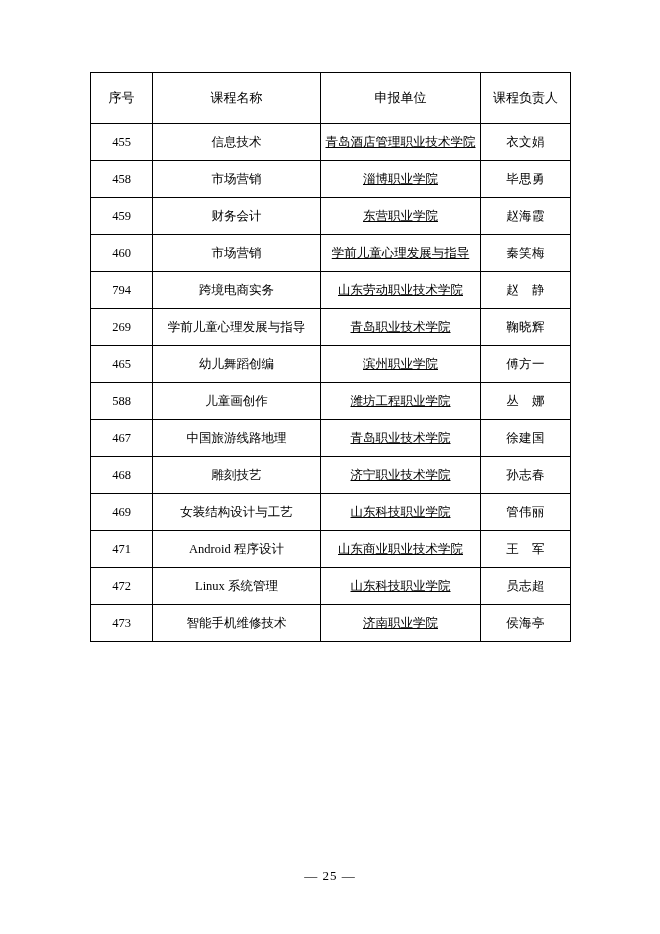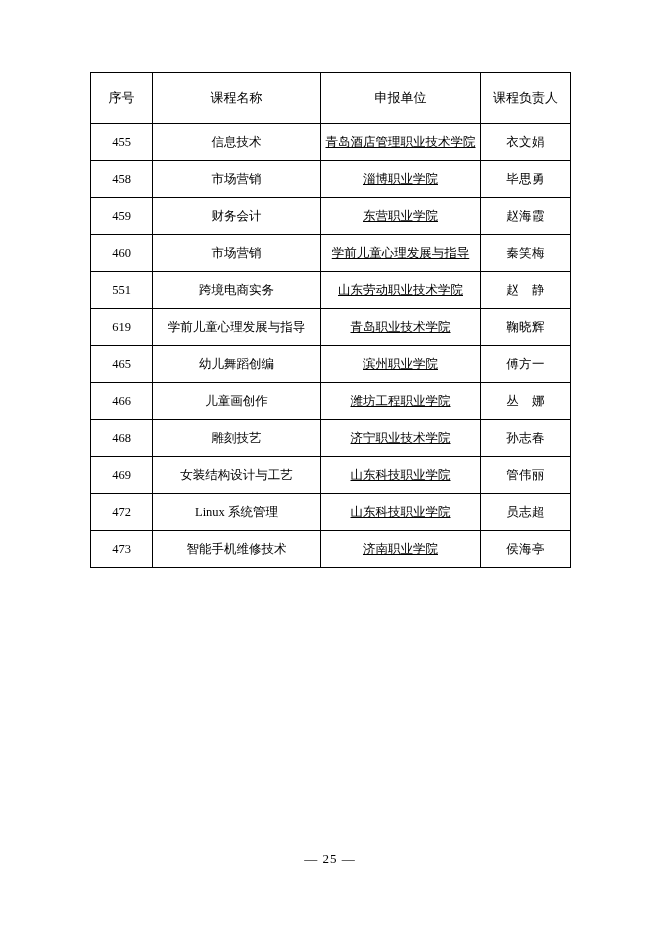--- a/index.html
+++ b/index.html
@@ -64,21 +64,21 @@
     padding-right: 3px;
     text-decoration: underline;
   }
   .cell-head {
     letter-spacing: 0.3px;
   }
   .page-number {
     position: absolute;
     left: 0;
     right: 0;
-    bottom: 67px;
+    bottom: 50px;
     text-align: center;
     font-size: 13px;
     font-family: "Liberation Serif", "DejaVu Serif", serif;
     letter-spacing: 1px;
   }
 </style>
 </head>
 <body>
 
 <div class="page">
@@ -117,54 +117,66 @@
         <td class="cell-unit">东营职业学院</td>
         <td class="cell-head">赵海霞</td>
       </tr>
       <tr>
         <td class="cell-no">460</td>
         <td class="cell-name">市场营销</td>
         <td class="cell-unit">学前儿童心理发展与指导</td>
         <td class="cell-head">秦笑梅</td>
       </tr>
       <tr>
-        <td class="cell-no">551</td>
+        <td class="cell-no">794</td>
         <td class="cell-name">跨境电商实务</td>
         <td class="cell-unit">山东劳动职业技术学院</td>
         <td class="cell-head">赵　静</td>
       </tr>
       <tr>
-        <td class="cell-no">619</td>
+        <td class="cell-no">269</td>
         <td class="cell-name">学前儿童心理发展与指导</td>
         <td class="cell-unit">青岛职业技术学院</td>
         <td class="cell-head">鞠晓辉</td>
       </tr>
       <tr>
         <td class="cell-no">465</td>
         <td class="cell-name">幼儿舞蹈创编</td>
         <td class="cell-unit">滨州职业学院</td>
         <td class="cell-head">傅方一</td>
       </tr>
       <tr>
-        <td class="cell-no">466</td>
+        <td class="cell-no">588</td>
         <td class="cell-name">儿童画创作</td>
         <td class="cell-unit">潍坊工程职业学院</td>
         <td class="cell-head">丛　娜</td>
+      </tr>
+      <tr>
+        <td class="cell-no">467</td>
+        <td class="cell-name">中国旅游线路地理</td>
+        <td class="cell-unit">青岛职业技术学院</td>
+        <td class="cell-head">徐建国</td>
       </tr>
       <tr>
         <td class="cell-no">468</td>
         <td class="cell-name">雕刻技艺</td>
         <td class="cell-unit">济宁职业技术学院</td>
         <td class="cell-head">孙志春</td>
       </tr>
       <tr>
         <td class="cell-no">469</td>
         <td class="cell-name">女装结构设计与工艺</td>
         <td class="cell-unit">山东科技职业学院</td>
         <td class="cell-head">管伟丽</td>
+      </tr>
+      <tr>
+        <td class="cell-no">471</td>
+        <td class="cell-name">Android 程序设计</td>
+        <td class="cell-unit">山东商业职业技术学院</td>
+        <td class="cell-head">王　军</td>
       </tr>
       <tr>
         <td class="cell-no">472</td>
         <td class="cell-name">Linux 系统管理</td>
         <td class="cell-unit">山东科技职业学院</td>
         <td class="cell-head">员志超</td>
       </tr>
       <tr>
         <td class="cell-no">473</td>
         <td class="cell-name">智能手机维修技术</td>

